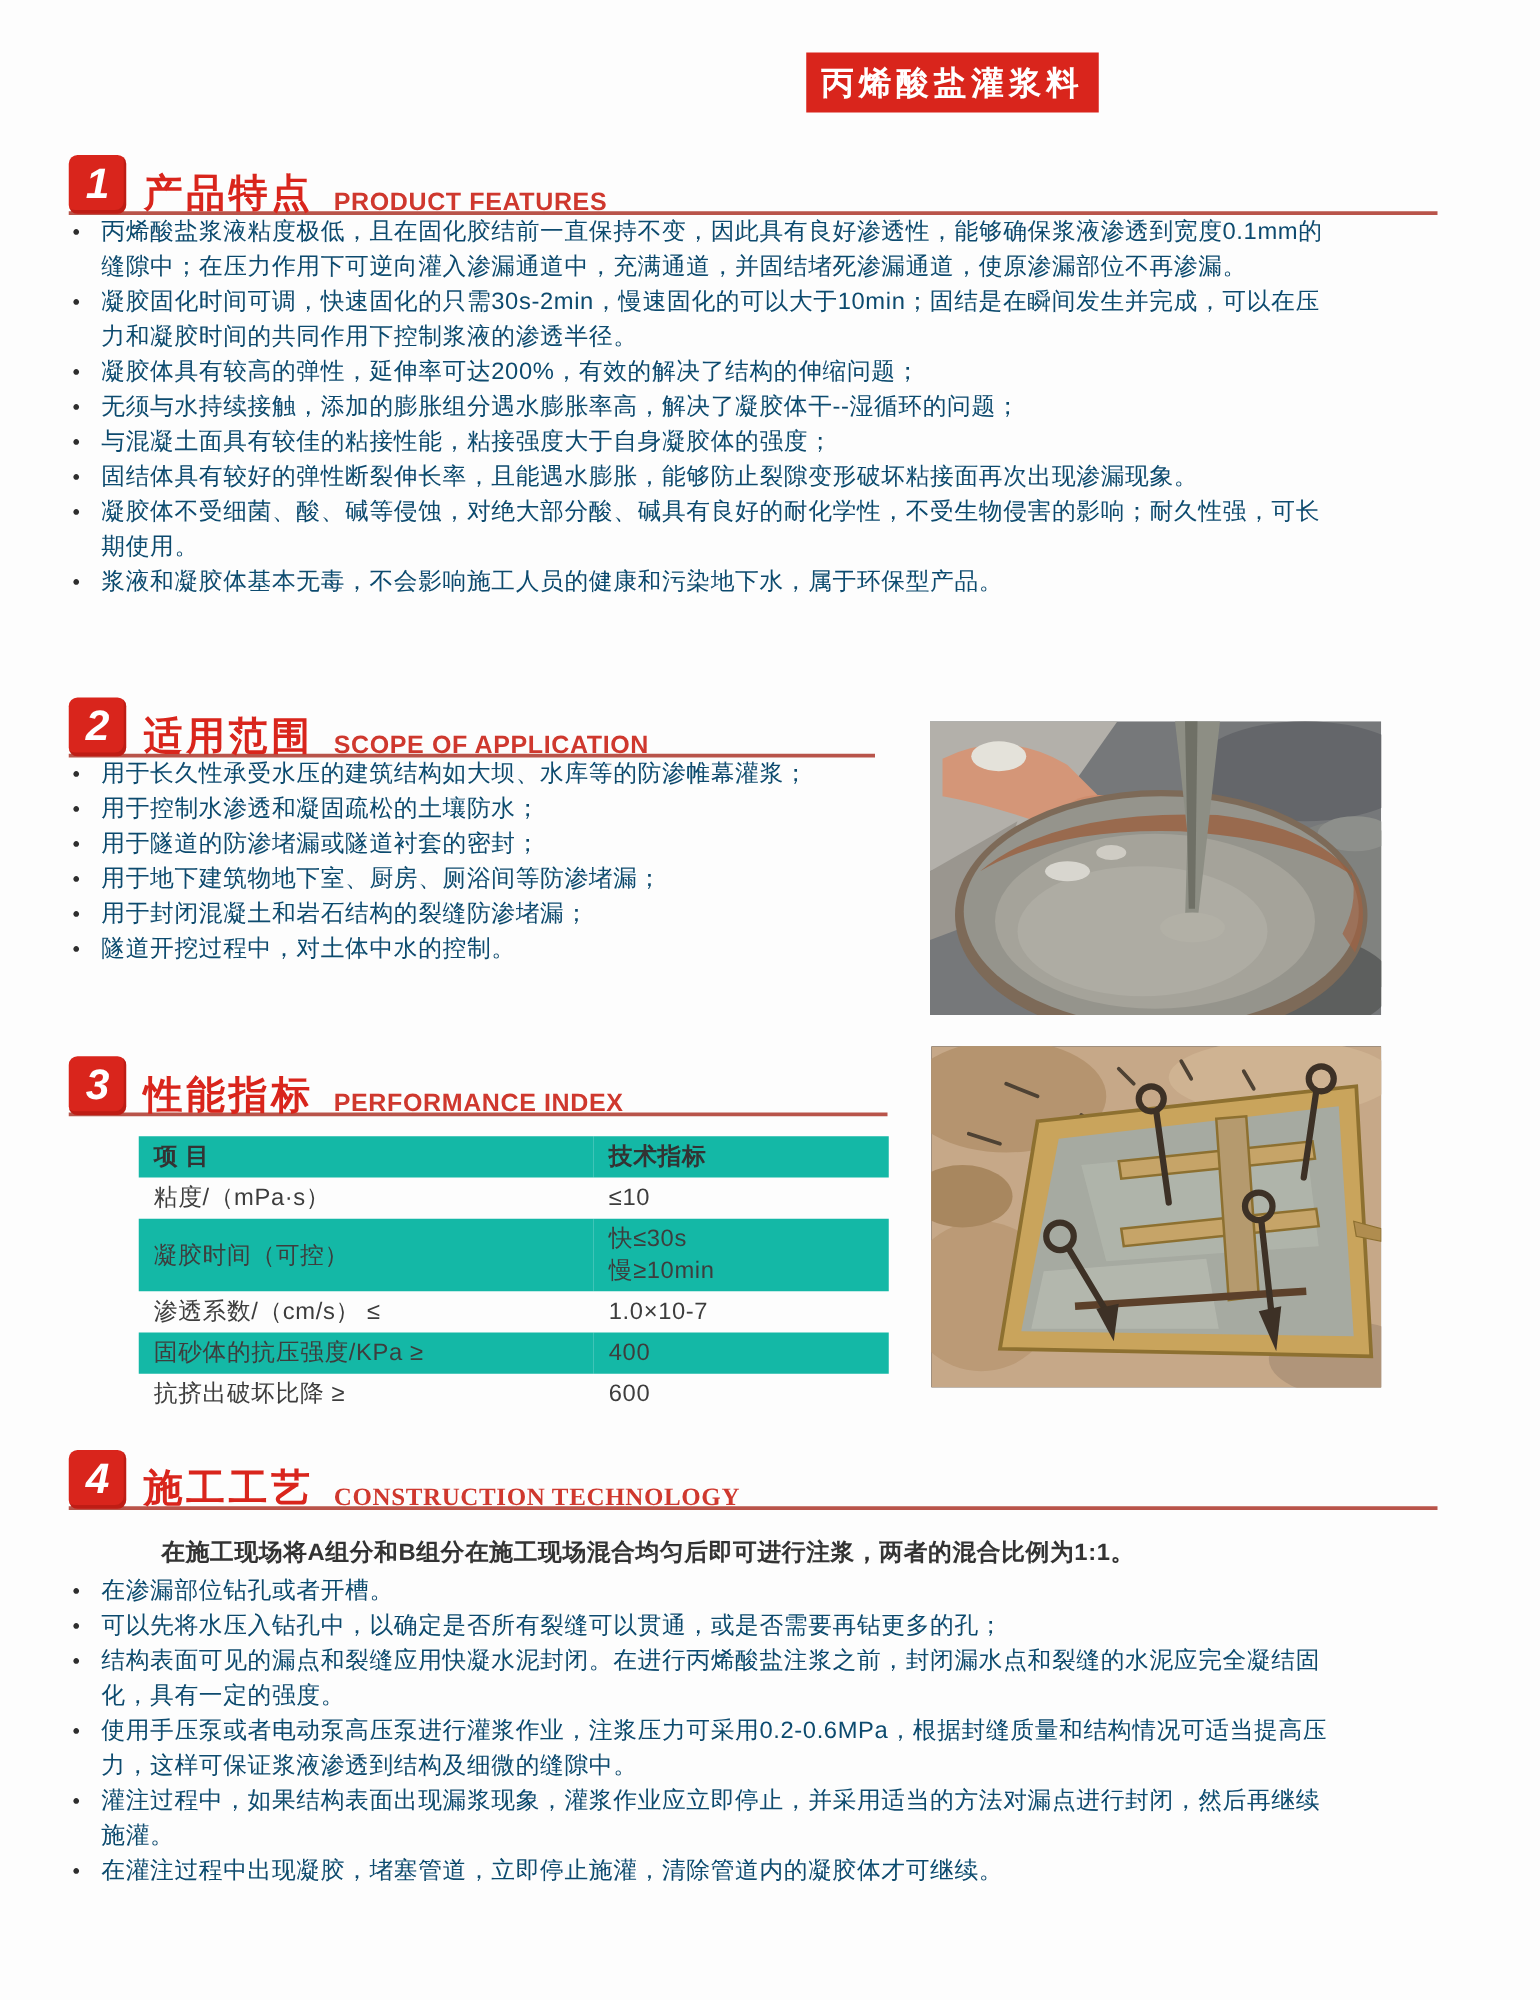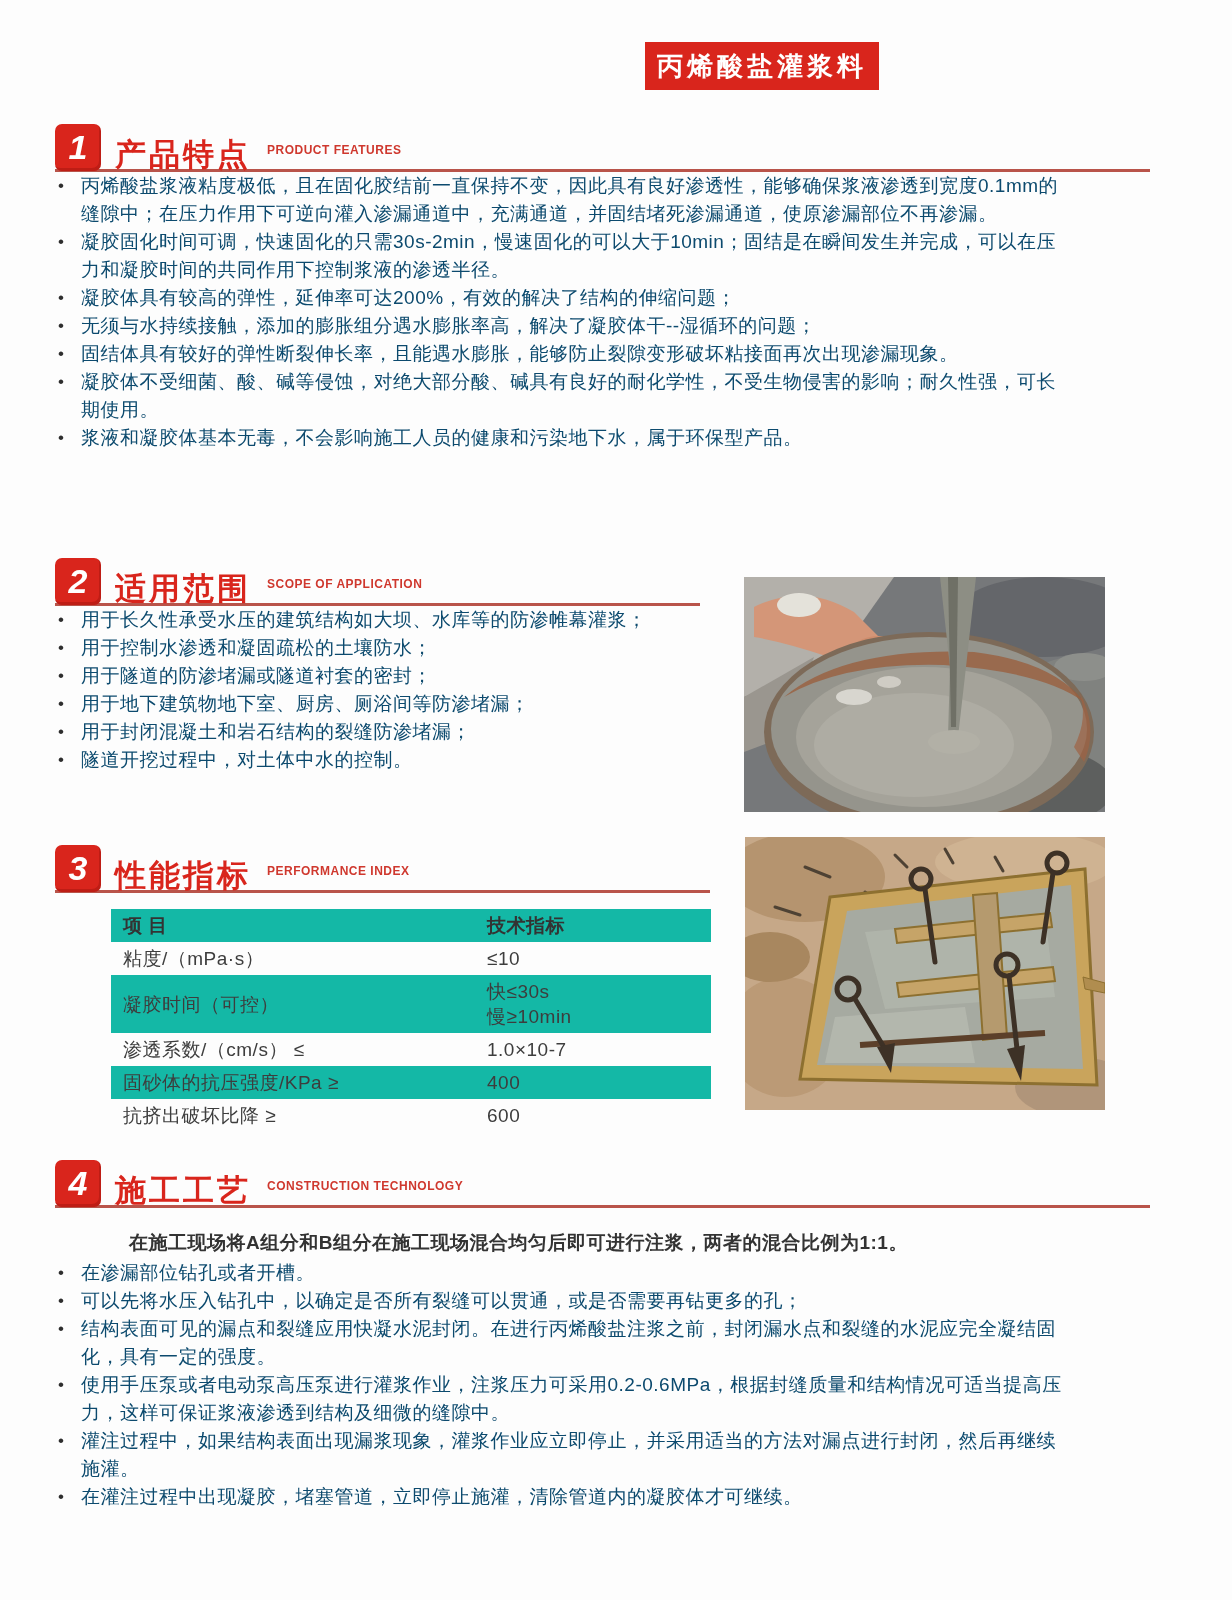--- a/index.html
+++ b/index.html
@@ -20,21 +20,21 @@
   .badge{
     position:absolute;left:0;top:0;width:46px;height:47px;background:#d9251c;
     border-radius:7px;color:#ffffff;font-size:34px;font-weight:bold;font-style:italic;
     text-align:center;line-height:46px;box-shadow:inset -2px -3px 0 rgba(140,15,10,.35);
   }
   .title-zh{
     position:absolute;left:60px;bottom:2px;color:#d9251c;font-size:31px;
     font-weight:bold;letter-spacing:3px;line-height:1;
   }
   .title-en{
-    position:absolute;bottom:16px;color:#cf382e;font-size:12px;font-weight:bold;
+    position:absolute;bottom:0;color:#cf382e;font-size:20px;font-weight:bold;
     letter-spacing:.5px;line-height:1;text-align:right;
   }
   
   ul.blist{list-style:none;margin:0;padding:0;}
   ul.blist li{
     position:relative;padding-left:26px;font-size:19px;line-height:28px;color:#0c4a6e;
     letter-spacing:.5px;
   }
   ul.blist li::before{
     content:"\2022";position:absolute;left:3px;top:0;color:#2e2e2e;font-size:17px;
@@ -75,20 +75,21 @@
       <span class="sec-underline" style="width:1095px;"></span>
       <span class="badge">1</span>
       <span class="title-zh">产品特点</span>
       <span class="title-en" style="left:212px;">PRODUCT FEATURES</span>
     </div>
     <ul class="blist s1-list">
       <li>丙烯酸盐浆液粘度极低，且在固化胶结前一直保持不变，因此具有良好渗透性，能够确保浆液渗透到宽度0.1mm的缝隙中；在压力作用下可逆向灌入渗漏通道中，充满通道，并固结堵死渗漏通道，使原渗漏部位不再渗漏。</li>
       <li>凝胶固化时间可调，快速固化的只需30s-2min，慢速固化的可以大于10min；固结是在瞬间发生并完成，可以在压力和凝胶时间的共同作用下控制浆液的渗透半径。</li>
       <li>凝胶体具有较高的弹性，延伸率可达200%，有效的解决了结构的伸缩问题；</li>
       <li>无须与水持续接触，添加的膨胀组分遇水膨胀率高，解决了凝胶体干--湿循环的问题；</li>
+      <li>与混凝土面具有较佳的粘接性能，粘接强度大于自身凝胶体的强度；</li>
       <li>固结体具有较好的弹性断裂伸长率，且能遇水膨胀，能够防止裂隙变形破坏粘接面再次出现渗漏现象。</li>
       <li>凝胶体不受细菌、酸、碱等侵蚀，对绝大部分酸、碱具有良好的耐化学性，不受生物侵害的影响；耐久性强，可长期使用。</li>
       <li>浆液和凝胶体基本无毒，不会影响施工人员的健康和污染地下水，属于环保型产品。</li>
     </ul>
   </div>
 
   <div class="section" style="top:558px;width:655px;">
     <div class="sec-header">
       <span class="sec-underline" style="width:645px;"></span>
       <span class="badge">2</span>
@@ -141,21 +142,21 @@
         </tr>
       </tbody>
     </table>
   </div>
 
   <div class="section" style="top:1160px;width:1095px;">
     <div class="sec-header">
       <span class="sec-underline" style="width:1095px;"></span>
       <span class="badge">4</span>
       <span class="title-zh">施工工艺</span>
-      <span class="title-en" style="left:212px;">CONSTRUCTION TECHNOLOGY</span>
+      <span class="title-en" style="left:212px;font-family:Liberation Serif, serif;">CONSTRUCTION TECHNOLOGY</span>
     </div>
     <p class="s4-intro">在施工现场将A组分和B组分在施工现场混合均匀后即可进行注浆，两者的混合比例为1:1。</p>
     <ul class="blist s4-list">
       <li>在渗漏部位钻孔或者开槽。</li>
       <li>可以先将水压入钻孔中，以确定是否所有裂缝可以贯通，或是否需要再钻更多的孔；</li>
       <li>结构表面可见的漏点和裂缝应用快凝水泥封闭。在进行丙烯酸盐注浆之前，封闭漏水点和裂缝的水泥应完全凝结固化，具有一定的强度。</li>
       <li>使用手压泵或者电动泵高压泵进行灌浆作业，注浆压力可采用0.2-0.6MPa，根据封缝质量和结构情况可适当提高压力，这样可保证浆液渗透到结构及细微的缝隙中。</li>
       <li>灌注过程中，如果结构表面出现漏浆现象，灌浆作业应立即停止，并采用适当的方法对漏点进行封闭，然后再继续施灌。</li>
       <li>在灌注过程中出现凝胶，堵塞管道，立即停止施灌，清除管道内的凝胶体才可继续。</li>
     </ul>

